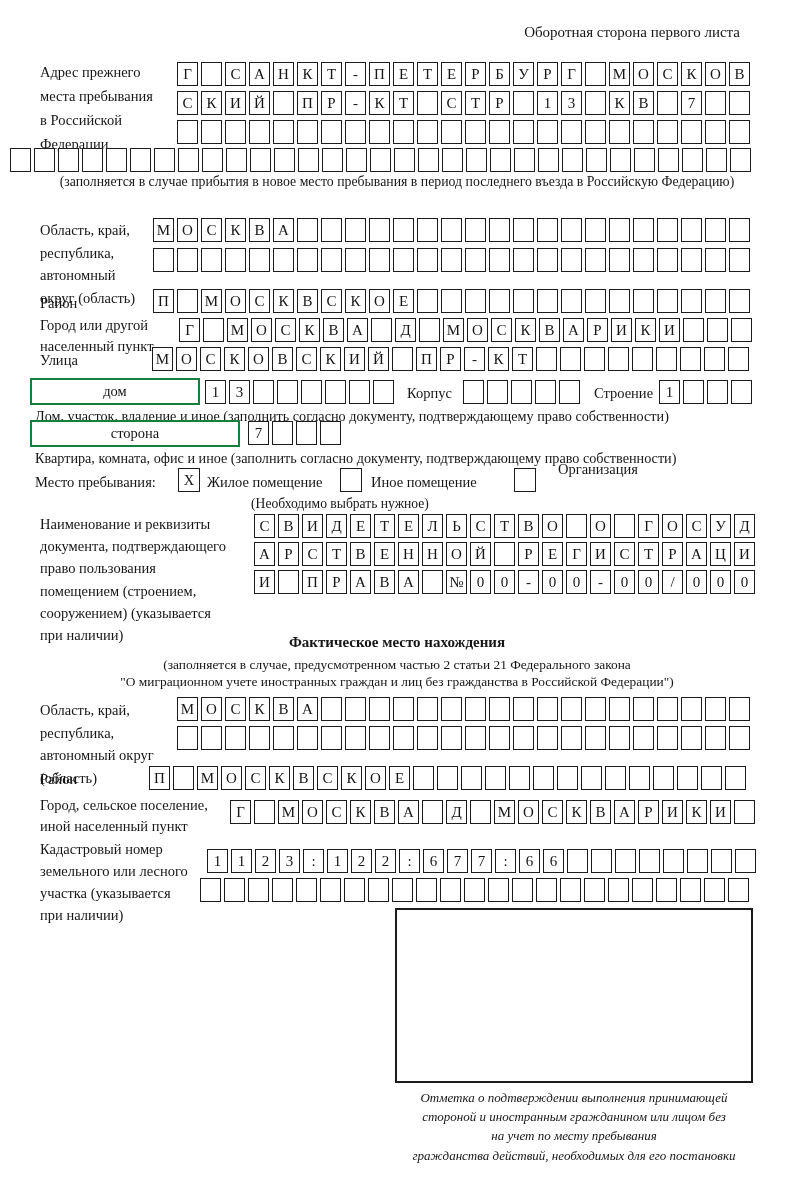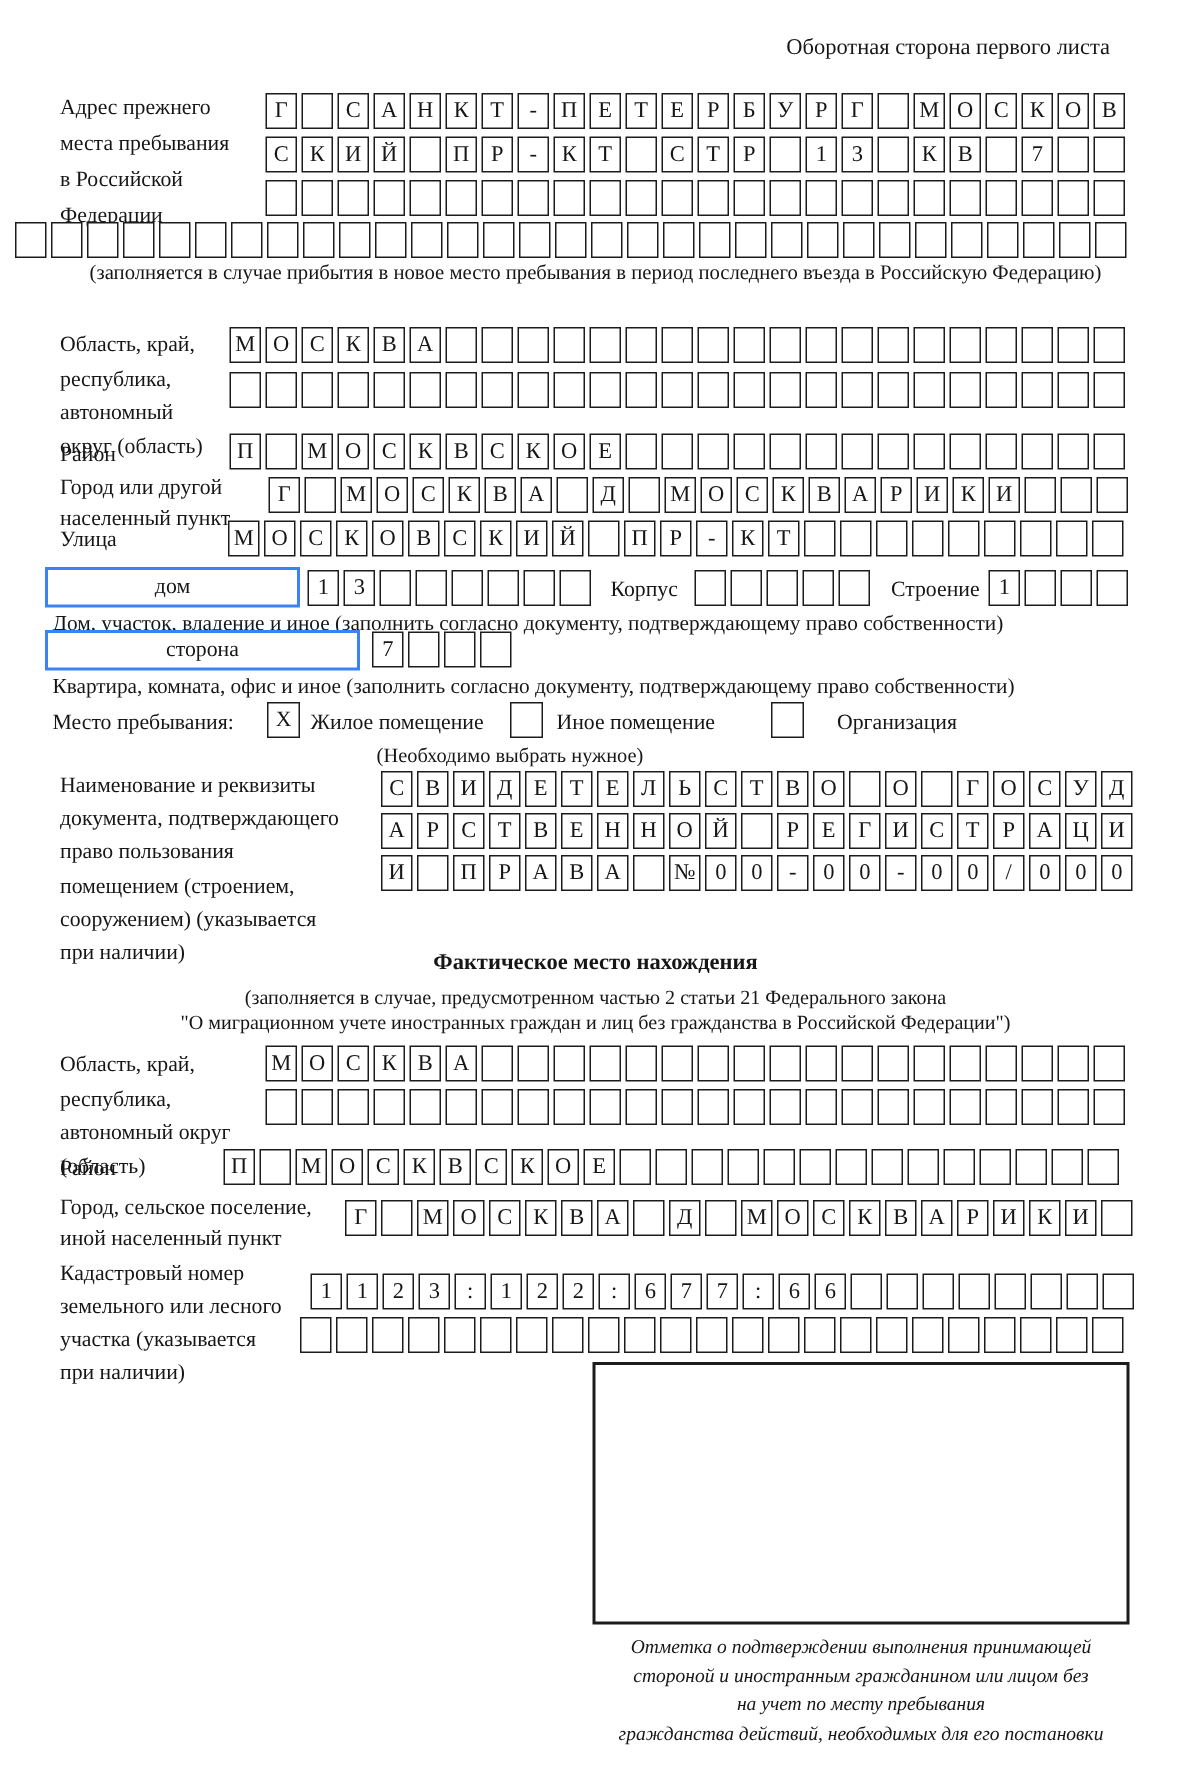--- a/index.html
+++ b/index.html
@@ -10,21 +10,21 @@
   }
   .lbl { position:absolute; font-size:14.5px; line-height:23px; }
   .one-line { white-space:nowrap; }
   .cellrow { position:absolute; display:flex; gap:3px; }
   .cell {
     flex:none; width:21px; height:24px; border:1.8px solid #1c1c1c;
     display:flex; align-items:center; justify-content:center;
     font-size:15px; background:#fff;
   }
   .widebox {
-    position:absolute; border:2px solid #3b82f6; background:#fff;
+    position:absolute; border:2px solid #15803d; background:#fff;
     display:flex; align-items:center; justify-content:center; font-size:14.5px;
   }
   .checkbox {
     position:absolute; width:22px; height:24px; border:1.8px solid #1c1c1c;
     display:flex; align-items:center; justify-content:center; font-size:14.5px; background:#fff;
   }
   .corner-note { position:absolute; top:24px; left:0; width:740px; text-align:right; font-size:15px;padding-left:16px; }
   .center-note { position:absolute; left:0; width:794px; text-align:center; font-size:13.8px; }
   .sec-title { position:absolute; left:0; width:794px; text-align:center; font-weight:bold; font-size:16px; letter-spacing:.2px; }
   .sub-title { position:absolute; left:0; width:794px; text-align:center; font-weight:bold; font-size:15px; }
@@ -345,21 +345,21 @@
       <span class="cell"></span>
     </div>
   <div class="plain-note" style="left:35px; top:450px;">Квартира, комната, офис и иное (заполнить согласно документу, подтверждающему право собственности)</div>
 
   <div class="lbl one-line" style="left:35px; top:471px;">Место пребывания:</div>
   <div class="checkbox" style="left:178px; top:468px;">X</div>
   <div class="lbl one-line" style="left:207px; top:471px;">Жилое помещение</div>
   <div class="checkbox" style="left:340px; top:468px;"></div>
   <div class="lbl one-line" style="left:371px; top:471px;">Иное помещение</div>
   <div class="checkbox" style="left:514px; top:468px;"></div>
-  <div class="lbl one-line" style="left:558px; top:471px;">Организация</div>
+  <div class="lbl one-line" style="left:558px; top:458px;">Организация</div>
   <div class="center-note" style="top:496px; left:150px; width:380px; font-size:13.6px;">(Необходимо выбрать нужное)</div>
 
   <div class="lbl" style="left:40px; top:513px; width:215px; line-height:22.2px;">
       <div>Наименование и реквизиты</div>
       <div>документа, подтверждающего</div>
       <div>право пользования</div>
       <div>помещением (строением,</div>
       <div>сооружением) (указывается</div>
       <div>при наличии)</div>
     </div>

